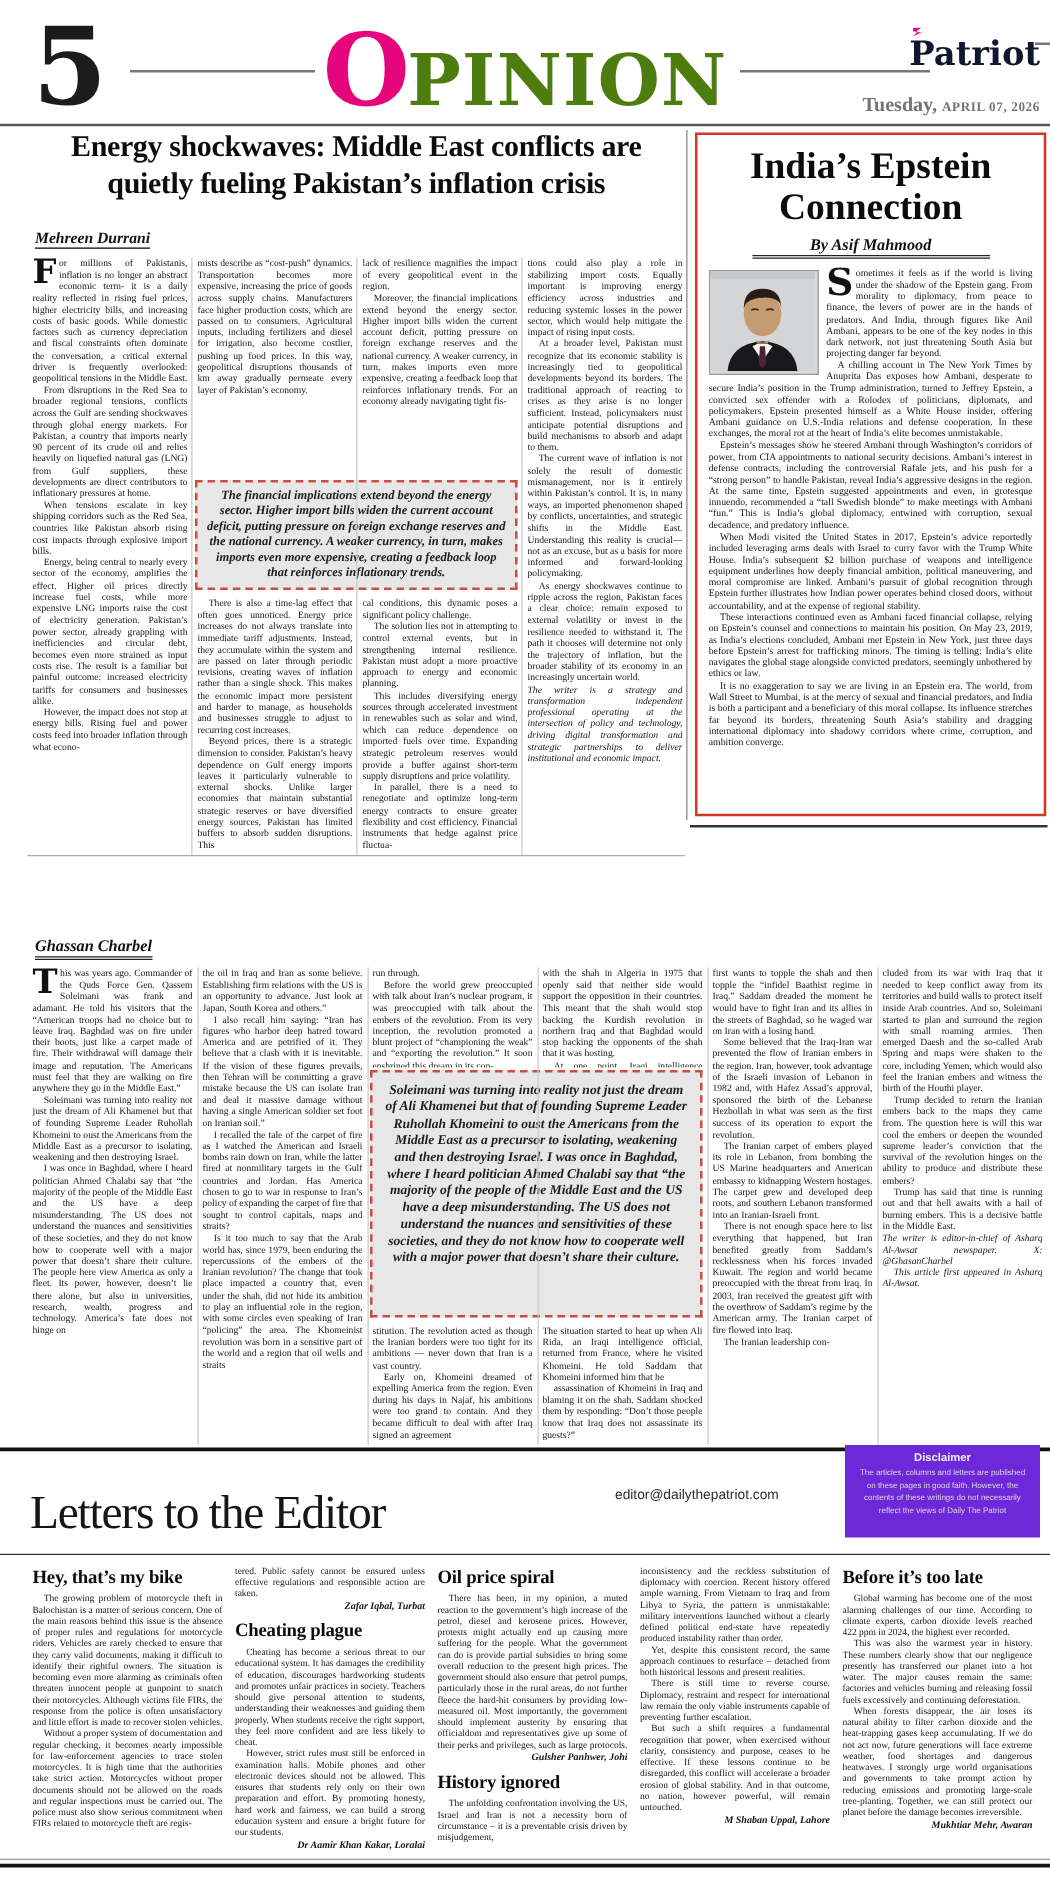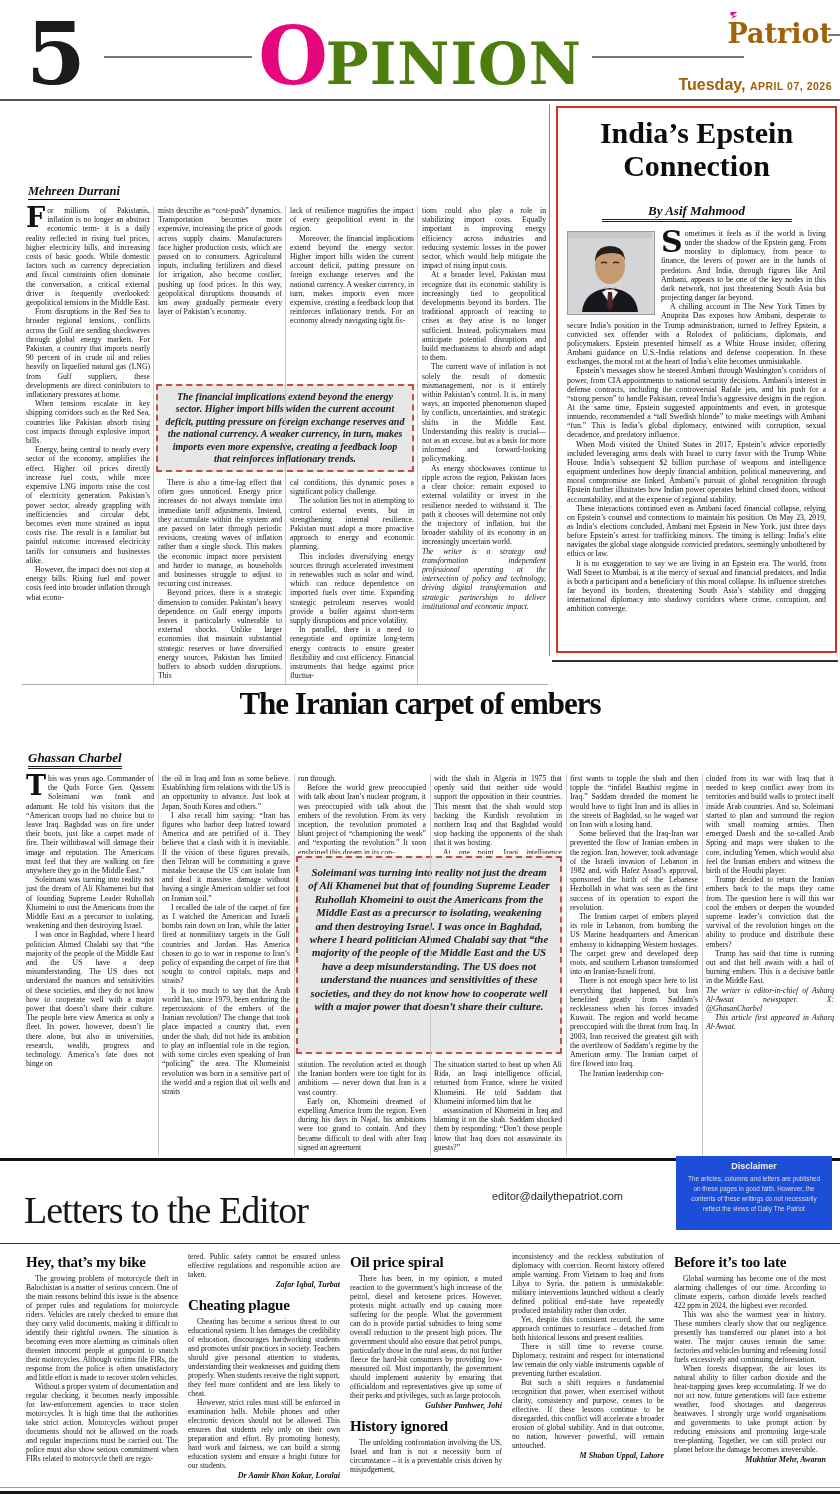--- a/index.html
+++ b/index.html
@@ -5,24 +5,24 @@
   html,body{margin:0;padding:0;background:#e9e9e9;}
   #page{position:relative;width:840px;height:1505px;background:#ffffff;margin:0 auto;overflow:hidden;
         font-family:"Liberation Serif",serif;color:#111;}
   .abs{position:absolute;}
   .line{position:absolute;background:#777;}
   
   .pageno{left:26px;top:10px;font:bold 86px/88px "DejaVu Serif",serif;color:#1c1c1c;}
   .opinion{left:0;right:0;top:16px;text-align:center;white-space:nowrap;}
   .opinion .o{font:bold 80px/80px "DejaVu Serif",serif;color:#e5067e;letter-spacing:-2px;}
   .opinion .rest{font:bold 57px/57px "DejaVu Serif",serif;color:#4d7c0f;letter-spacing:1px;}
-  .masthead{right:8px;top:20px;font:bold 27px/27px "DejaVu Serif",serif;color:#a16207;}
+  .masthead{right:8px;top:30px;font:bold 27px/27px "DejaVu Serif",serif;color:#0f172a;}
   .pmark{position:absolute;left:3px;top:-8px;width:7px;height:7px;background:#e5067e;
          clip-path:polygon(0 0,100% 0,20% 55%,100% 55%,0 100%,55% 45%,0 45%);}
-  .dateline{right:8px;top:76px;font-family:Liberation Sans, sans-serif;color:#a16207;}
+  .dateline{right:8px;top:76px;font-family:Liberation Serif, serif;color:#737373;}
   .dateline .day{font-weight:bold;font-size:16px;}
   .dateline .drest{font-weight:bold;font-size:10.5px;letter-spacing:.5px;}
   
   .bt{position:absolute;font-size:7.7px;line-height:9.2px;text-align:justify;overflow:hidden;color:#141414;}
   .bt p,.lt p{margin:0;text-indent:9px;}
   .bt p.lead,.lt p.lead{text-indent:0;}
   .cont p:first-child{text-indent:0;}
   .dropcap{float:left;font:bold 27px/22px "DejaVu Serif",serif;padding:1px 2px 0 0;color:#111;}
   .bio p{font-style:italic;}
   
@@ -33,33 +33,33 @@
   .colrule{position:absolute;width:1px;background:#c9c9c9;}
   .pullquote{position:absolute;box-sizing:border-box;border:2px dashed #c94f42;background:#e7e7e7;
              text-align:center;color:#1d1d1d;overflow:hidden;}
   .e-quote{left:156px;top:384px;width:258px;height:88px;padding:5px 7px;
            font:bold italic 10px/12.4px "Liberation Serif",serif;}
   .c-quote{left:296px;top:856px;width:266px;height:198px;padding:8px 10px;
            font:bold italic 10.8px/13.4px "Liberation Serif",serif;}
   
   .ep-box{left:556px;top:106px;width:281px;height:547px;border:2.5px solid #d23527;box-sizing:border-box;}
   .ep-headline{margin:8px 6px 0;text-align:center;font:bold 30px/33px "Liberation Serif",serif;color:#0c0c0c;}
-  .ep-bylinewrap{text-align:center;margin-top:19px;}
+  .ep-bylinewrap{text-align:center;margin-top:5px;}
   .ep-body{margin:7px 9px 0;font-size:7.8px;line-height:9.15px;text-align:justify;overflow:hidden;height:418px;}
   .ep-body p{margin:0;text-indent:9px;}
   .ep-body p.lead{text-indent:0;}
   .ep-photo{float:left;width:86px;height:82px;margin:2px 6px 1px 0;border:1px solid #999;background:#d7d9da;}
   .ep-drop{float:left;font:bold 30px/25px "DejaVu Serif",serif;padding:0 2px 0 0;}
   
   .c-headline{left:0;right:0;top:686px;text-align:center;
               font:bold 31px/35px "Liberation Serif",serif;letter-spacing:-1px;color:#0d0d0d;}
   
   .l-title{left:24px;top:1164px;font:400 38px/46px "Liberation Serif",serif;letter-spacing:-1px;color:#161616;margin-top:23px;}
   .l-email{left:492px;top:1190px;font:11px/13px "Liberation Sans",sans-serif;color:#2c2c2c;text-decoration:none;}
-  .l-disc{left:676px;top:1156px;width:156px;height:74px;background:#1d4ed8;color:#f0f0f0;
+  .l-disc{left:676px;top:1156px;width:156px;height:74px;background:#6d28d9;color:#f0f0f0;
           padding:5px 8px;box-sizing:border-box;text-align:center;}
   .l-disc .t{font:700 9px/11px "Liberation Sans",sans-serif;margin-bottom:2px;}
   .l-disc .b{font:6.4px/1.55 "Liberation Sans",sans-serif;color:#dcdcdc;}
   .lt{position:absolute;font-size:7.6px;line-height:9px;text-align:justify;overflow:hidden;color:#141414;}
   .l-head{font:bold 15px/17px "Liberation Serif",serif;letter-spacing:-.2px;margin:2px 0 3px;color:#0c0c0c;}
   .l-head.mt{margin-top:7px;}
   .sig{font:bold italic 8px/10px "Liberation Serif",serif;text-align:right;margin-top:1px;}
 </style>
 </head>
 <body>
@@ -68,20 +68,21 @@
 
   <div class="abs pageno">5</div>
   <div class="line" style="left:104px;top:56px;width:148px;height:1.5px"></div>
   <div class="line" style="left:592px;top:56px;width:152px;height:1.5px"></div>
   <div class="line" style="left:828px;top:34px;width:12px;height:1.5px"></div>
   <div class="abs opinion"><span class="o">O</span><span class="rest">PINION</span></div>
   <div class="abs masthead"><span class="pmark"></span><span>Patriot</span></div>
   <div class="abs dateline"><span class="day">Tuesday,</span> <span class="drest">APRIL 07, 2026</span></div>
   <div class="line" style="left:0;top:99px;width:840px;height:1.5px;background:#555"></div>
 
+  <div class="abs e-headline">Energy shockwaves: Middle East conflicts are quietly fueling Pakistan’s inflation crisis</div>
   <div class="abs" style="left:28px;top:181px"><span class="byline-u">Mehreen Durrani</span></div>
 
   <div class="bt" style="left:26px;top:206px;width:124px;height:478px">
     <p class="lead"><span class="dropcap">F</span><span>or millions of Pakistanis, inflation is no longer an abstract economic term- it is a daily reality reflected in rising fuel prices, higher electricity bills, and increasing costs of basic goods. While domestic factors such as currency depreciation and fiscal constraints often dominate the conversation, a critical external driver is frequently overlooked: geopolitical tensions in the Middle East.</span></p>
     <div>
         <p>From disruptions in the Red Sea to broader regional tensions, conflicts across the Gulf are sending shockwaves through global energy markets. For Pakistan, a country that imports nearly 90 percent of its crude oil and relies heavily on liquefied natural gas (LNG) from Gulf suppliers, these developments are direct contributors to inflationary pressures at home.</p>
         <p>When tensions escalate in key shipping corridors such as the Red Sea, countries like Pakistan absorb rising cost impacts through explosive import bills.</p>
         <p>Energy, being central to nearly every sector of the economy, amplifies the effect. Higher oil prices directly increase fuel costs, while more expensive LNG imports raise the cost of electricity generation. Pakistan’s power sector, already grappling with inefficiencies and circular debt, becomes even more strained as input costs rise. The result is a familiar but painful outcome: increased electricity tariffs for consumers and businesses alike.</p>
         <p>However, the impact does not stop at energy bills. Rising fuel and power costs feed into broader inflation through what econo-</p>
       </div>
@@ -144,21 +145,20 @@
           <p>Epstein’s messages show he steered Ambani through Washington’s corridors of power, from CIA appointments to national security decisions. Ambani’s interest in defense contracts, including the controversial Rafale jets, and his push for a “strong person” to handle Pakistan, reveal India’s aggressive designs in the region. At the same time, Epstein suggested appointments and even, in grotesque innuendo, recommended a “tall Swedish blonde” to make meetings with Ambani “fun.” This is India’s global diplomacy, entwined with corruption, sexual decadence, and predatory influence.</p>
           <p>When Modi visited the United States in 2017, Epstein’s advice reportedly included leveraging arms deals with Israel to curry favor with the Trump White House. India’s subsequent $2 billion purchase of weapons and intelligence equipment underlines how deeply financial ambition, political maneuvering, and moral compromise are linked. Ambani’s pursuit of global recognition through Epstein further illustrates how Indian power operates behind closed doors, without accountability, and at the expense of regional stability.</p>
           <p>These interactions continued even as Ambani faced financial collapse, relying on Epstein’s counsel and connections to maintain his position. On May 23, 2019, as India’s elections concluded, Ambani met Epstein in New York, just three days before Epstein’s arrest for trafficking minors. The timing is telling: India’s elite navigates the global stage alongside convicted predators, seemingly unbothered by ethics or law.</p>
           <p>It is no exaggeration to say we are living in an Epstein era. The world, from Wall Street to Mumbai, is at the mercy of sexual and financial predators, and India is both a participant and a beneficiary of this moral collapse. Its influence stretches far beyond its borders, threatening South Asia’s stability and dragging international diplomacy into shadowy corridors where crime, corruption, and ambition converge.</p>
         </div>
     </div>
   </div>
   <div class="line" style="left:552px;top:660px;width:286px;height:2px;background:#333"></div>
 
   <div class="line" style="left:22px;top:684px;width:526px;height:1px;background:#aaa"></div>
-  <div class="abs c-headline">The Iranian carpet of embers</div>
   <div class="abs" style="left:28px;top:748px"><span class="byline-d">Ghassan Charbel</span></div>
 
   <div class="bt" style="left:26px;top:774px;width:128px;height:382px">
     <p class="lead"><span class="dropcap">T</span><span>his was years ago. Commander of the Quds Force Gen. Qassem Soleimani was frank and adamant. He told his visitors that the “American troops had no choice but to leave Iraq. Baghdad was on fire under their boots, just like a carpet made of fire. Their withdrawal will damage their image and reputation. The Americans must feel that they are walking on fire anywhere they go in the Middle East.”</span></p>
     <div>
         <p>Soleimani was turning into reality not just the dream of Ali Khamenei but that of founding Supreme Leader Ruhollah Khomeini to oust the Americans from the Middle East as a precursor to isolating, weakening and then destroying Israel.</p>
         <p>I was once in Baghdad, where I heard politician Ahmed Chalabi say that “the majority of the people of the Middle East and the US have a deep misunderstanding. The US does not understand the nuances and sensitivities of these societies, and they do not know how to cooperate well with a major power that doesn’t share their culture. The people here view America as only a fleet. Its power, however, doesn’t lie there alone, but also in universities, research, wealth, progress and technology. America’s fate does not hinge on</p>
       </div>
   </div>
   <div class="bt cont" style="left:162px;top:774px;width:128px;height:382px">

